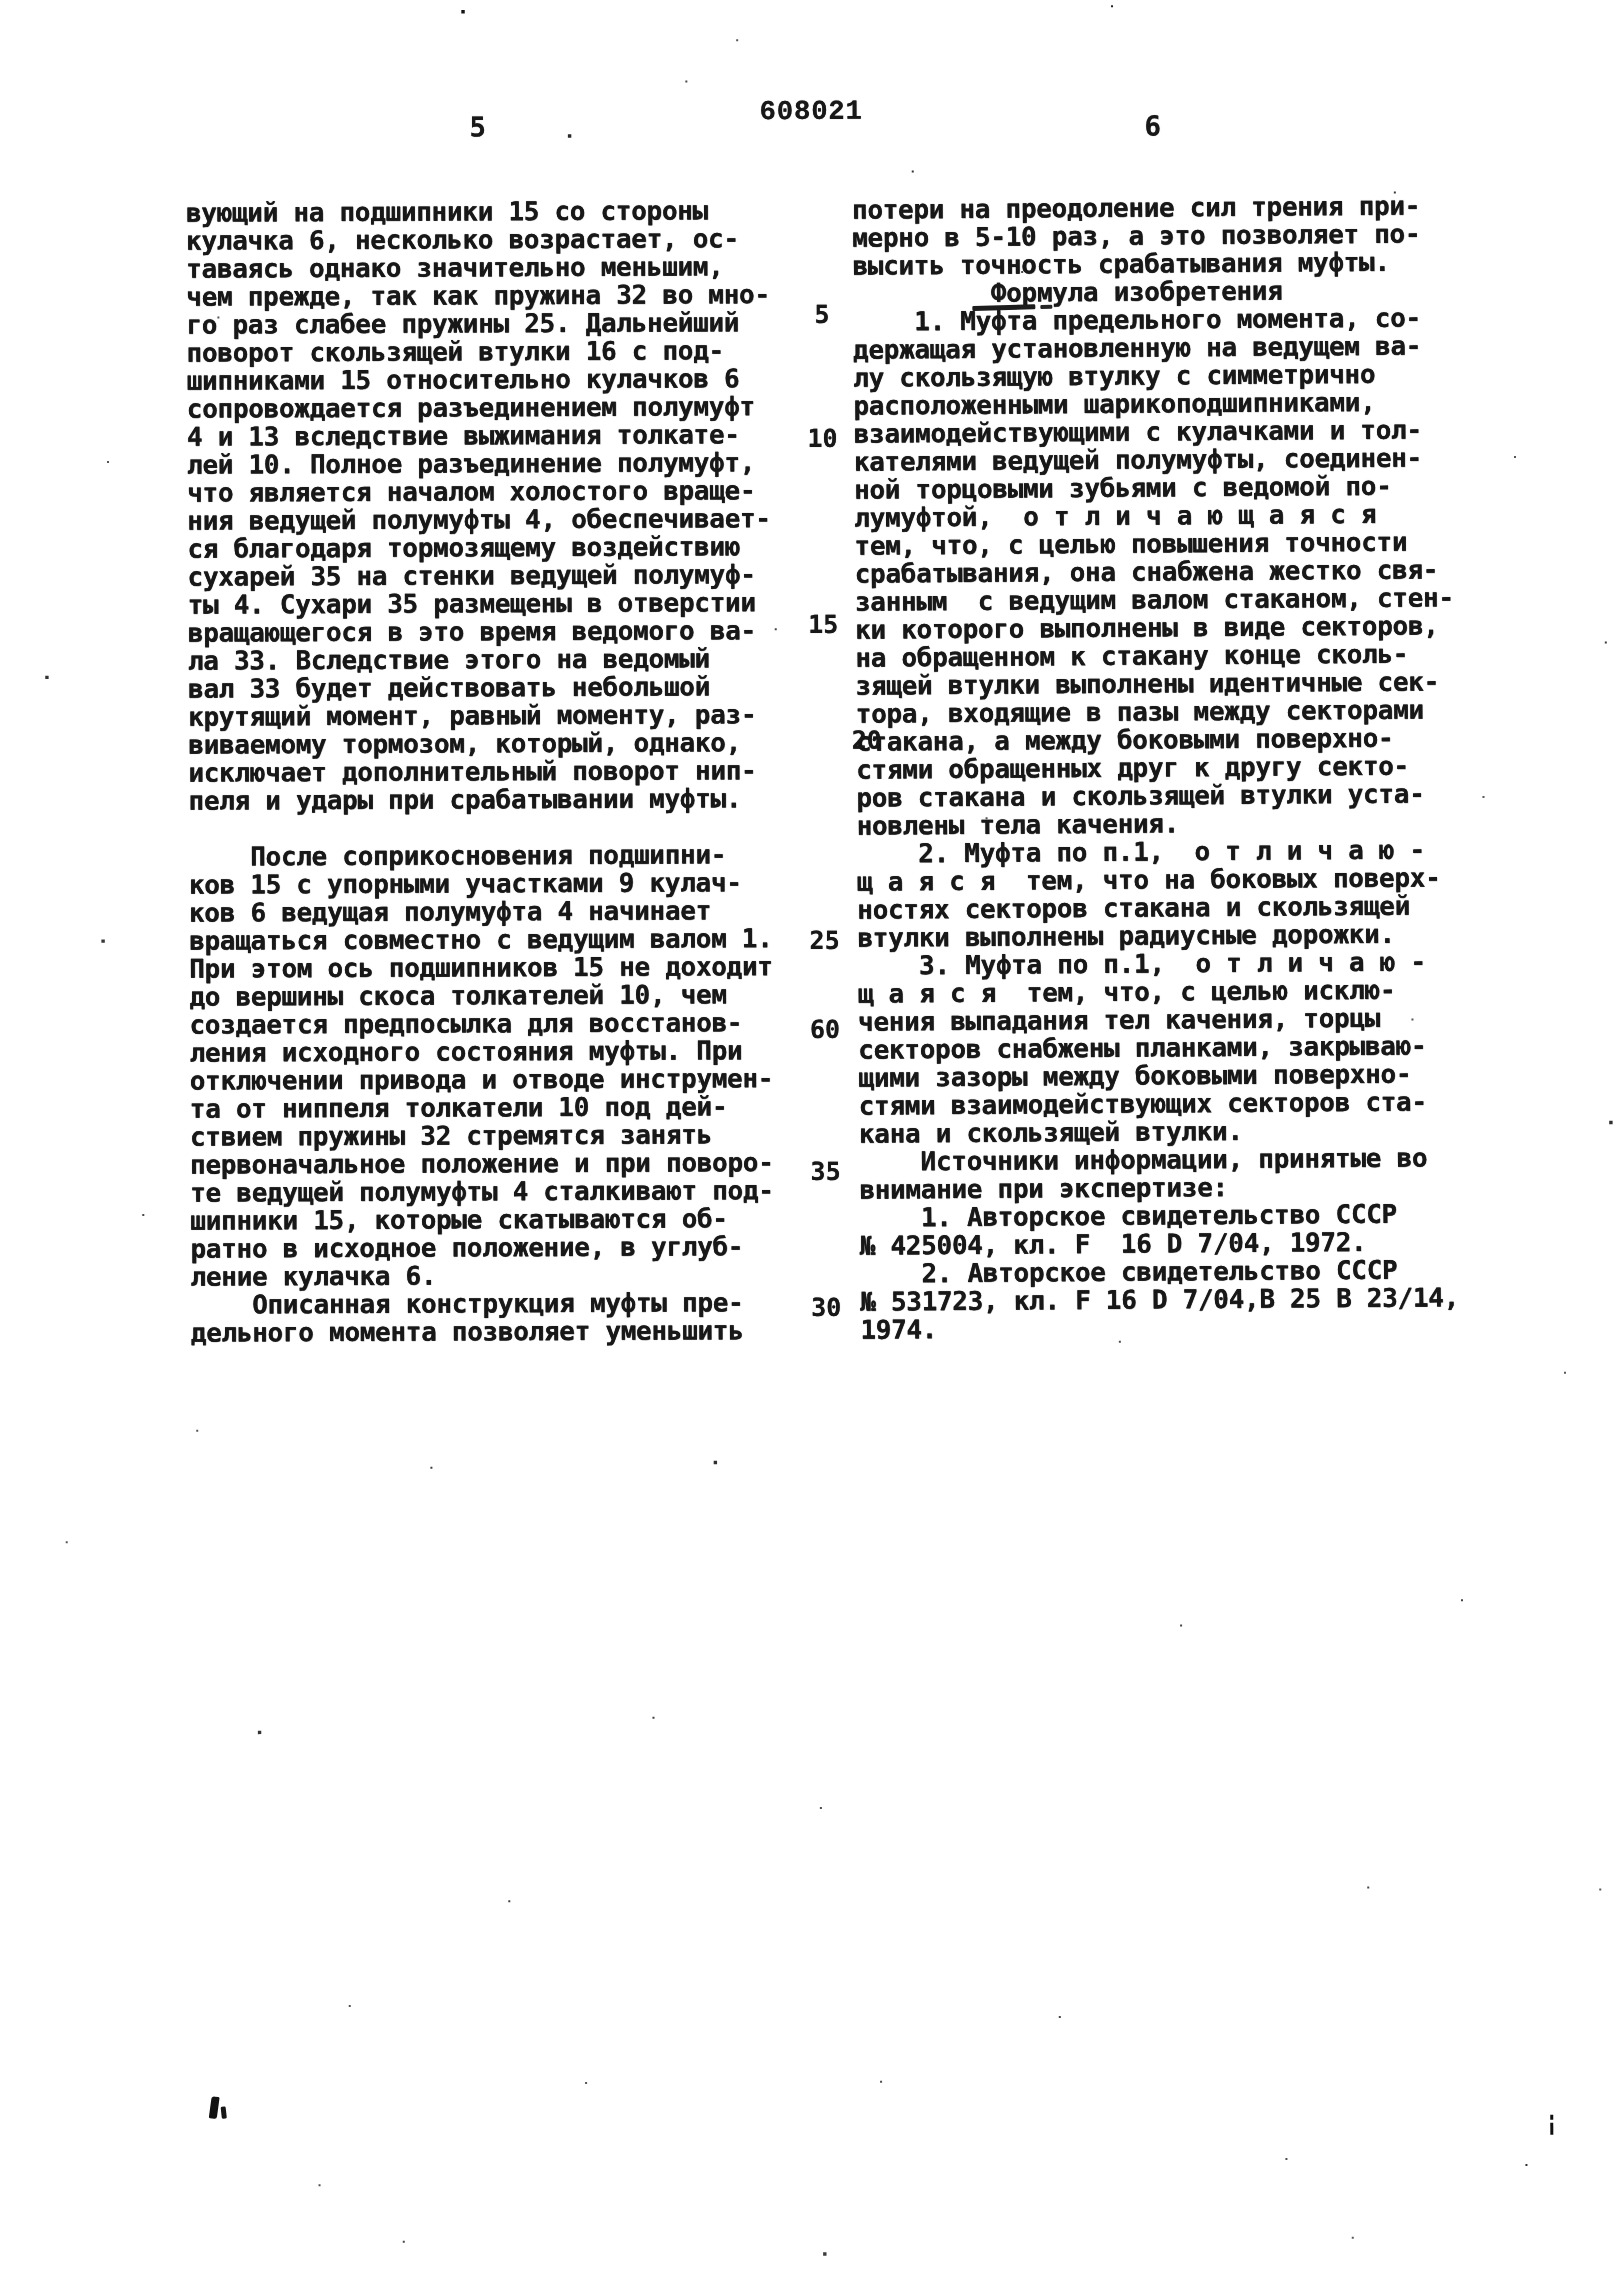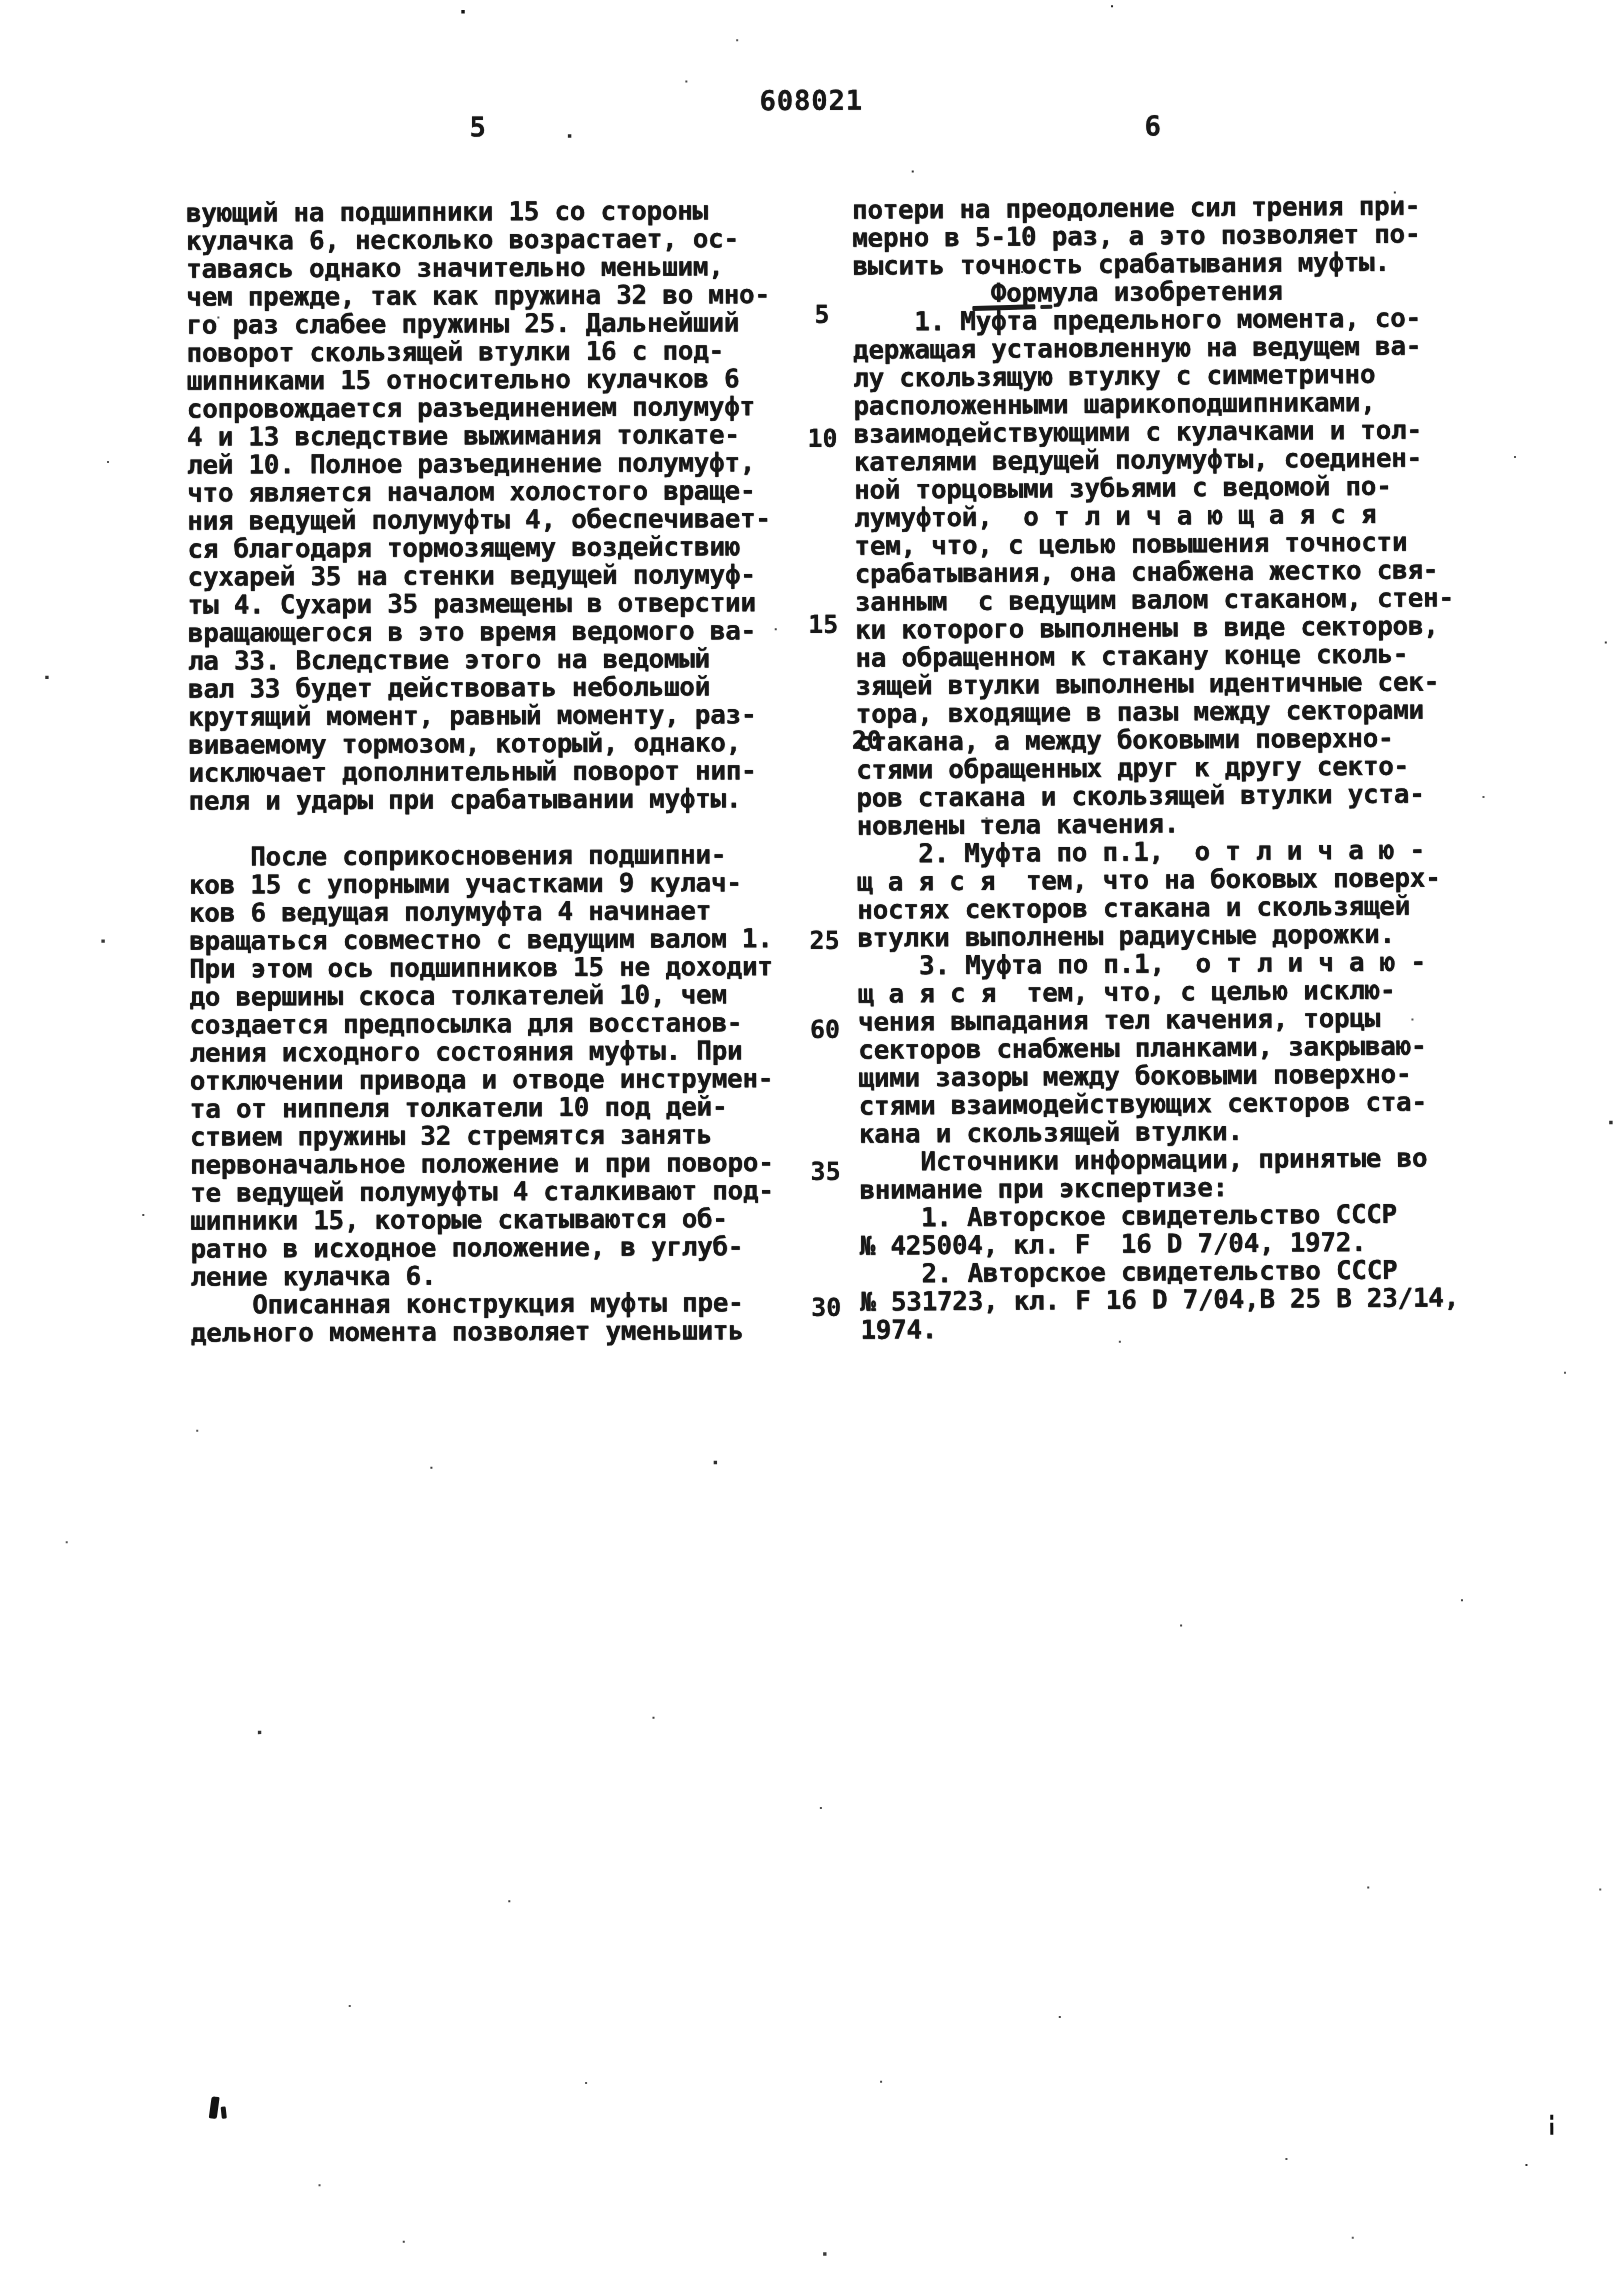--- a/index.html
+++ b/index.html
@@ -25,21 +25,21 @@
   
   .hdr {
     position: absolute;
     font-size: 27.5px;
     line-height: 29px;
     letter-spacing: 0.7px;
     text-shadow: 0 0 0.7px rgba(0,0,0,0.75);
     white-space: pre;
   }
   .hdr-left   { left: 469px;  top: 111px; }
-  .hdr-center { left: 759px; top: 86px; }
+  .hdr-center { left: 759px; top: 97px; font-family: Liberation Mono, monospace; }
   .hdr-right  { left: 1144px; top: 113px; }
 
   
   .col {
     position: absolute;
     top: 196px;
   }
   .col-left  { left: 185px;  width: 622px; }
   .col-right { left: 851px; width: 648px; transform: rotate(-0.18deg); transform-origin: 0 0; }
   .line {

